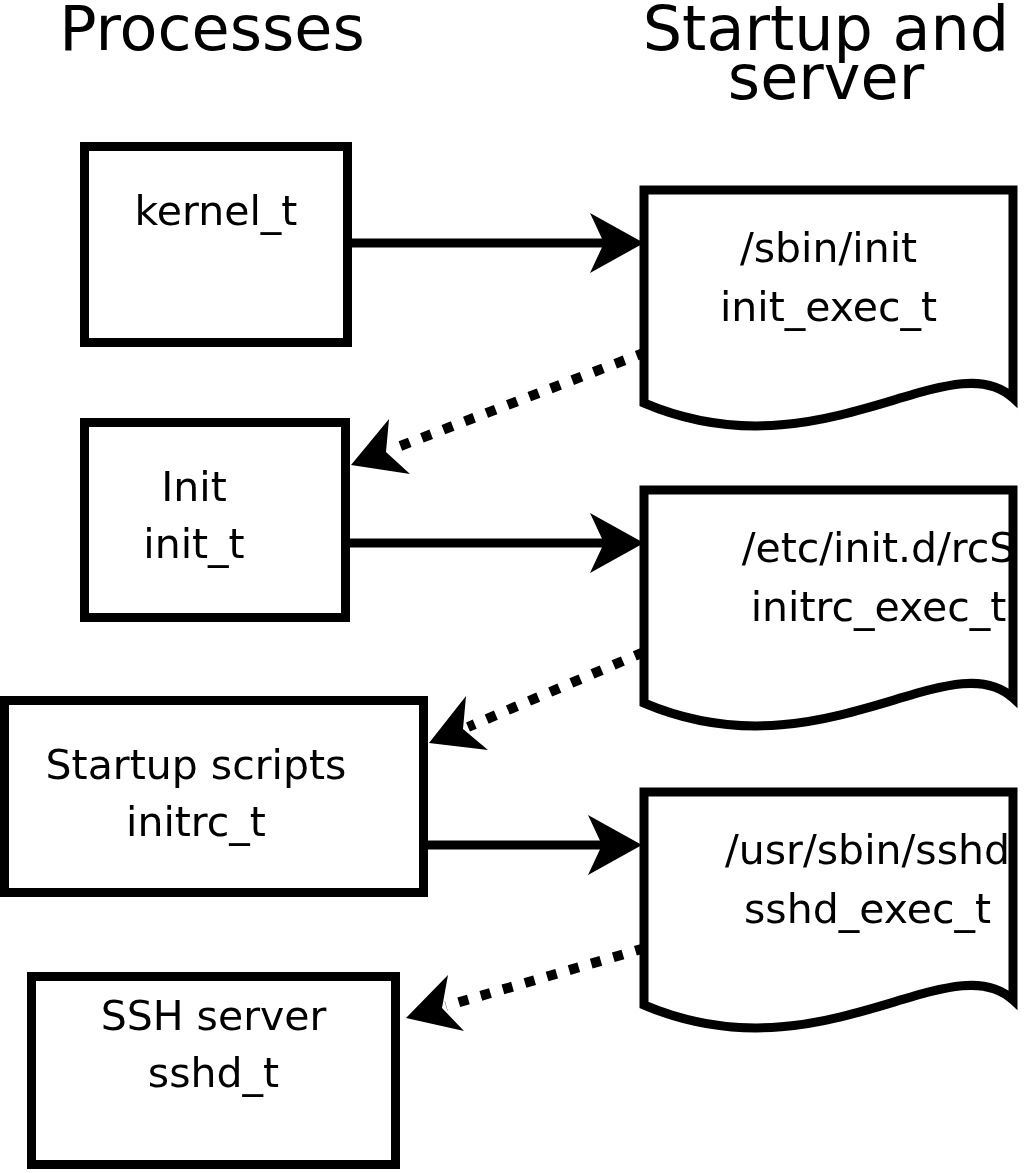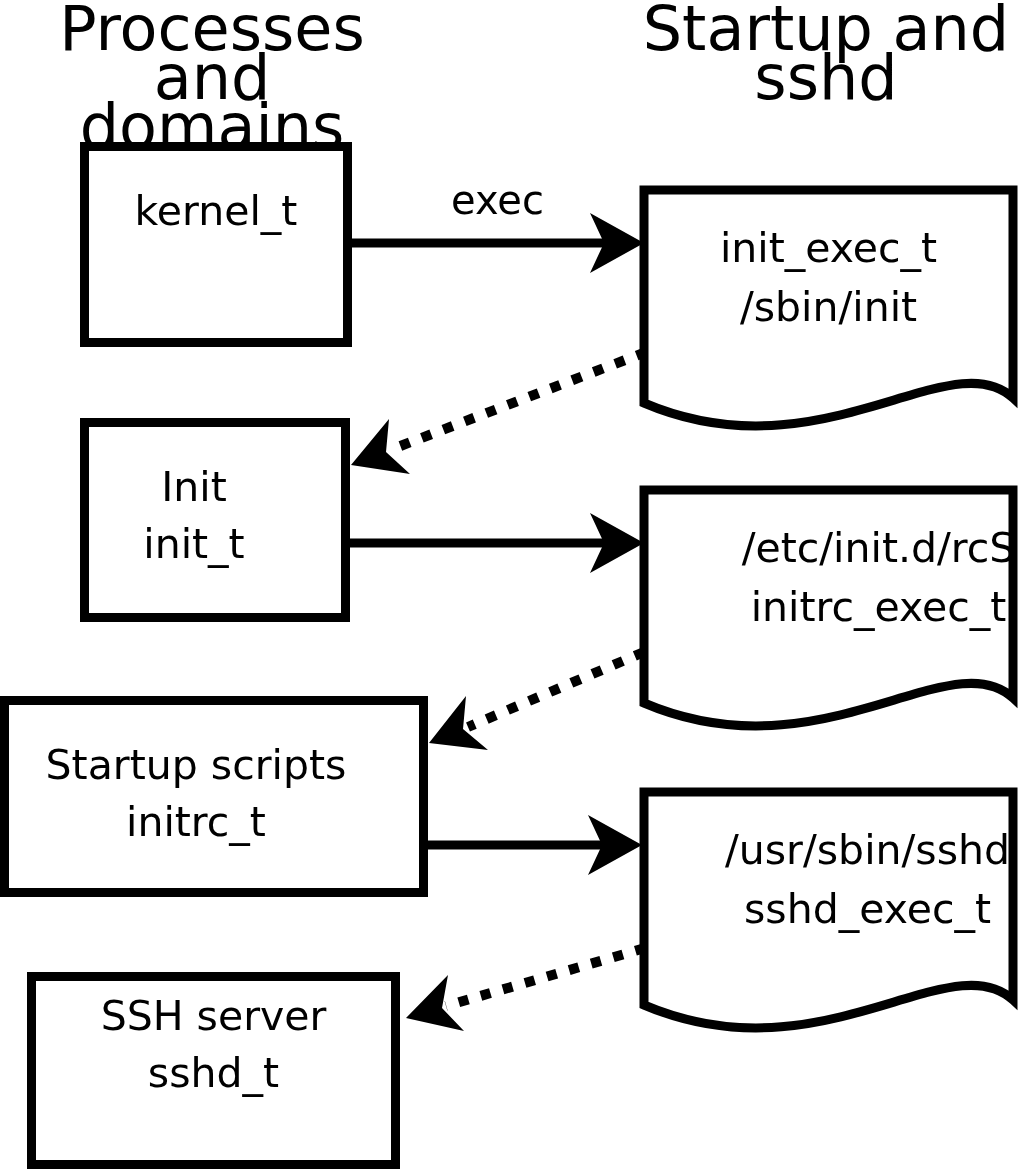--- a/index.html
+++ b/index.html
@@ -70,25 +70,24 @@
   .hdr-right   { left: 628px; top: 4px;   width: 396px; }
   .lbl-exec    { left: 430px; top: 178px; width: 135px; }
 </style>
 </head>
 <body>
 
 <div class="canvas">
 
   <div class="col-header hdr-left">
     <span class="hline">Processes</span>
-    <span class="hline">and domains</span>
   </div>
   <div class="col-header hdr-right">
     <span class="hline">Startup and</span>
-    <span class="hline">sshd</span>
+    <span class="hline">server</span>
   </div>
 
   <div class="proc-box box-kernel"></div>
   <div class="proc-box box-init"></div>
   <div class="proc-box box-initrc"></div>
   <div class="proc-box box-sshd"></div>
 
   <svg class="svg-layer" viewBox="0 0 1024 1173" xmlns="http://www.w3.org/2000/svg">
 
     <path d="M 644 190 L 1013 190 L 1013 398 C 950 340, 820 478, 644 403 Z" fill="#ffffff" stroke="#000000" stroke-width="9"></path>
@@ -115,41 +114,40 @@
     <g>
       <line x1="644" y1="652" x2="468" y2="727" stroke="#000000" stroke-width="10" stroke-dasharray="10 13"></line>
       <polygon points="429,743 466,696 463,729 488,750" fill="#000000"></polygon>
     </g>
     <g>
       <line x1="645" y1="948" x2="446" y2="1006" stroke="#000000" stroke-width="10" stroke-dasharray="10 13"></line>
       <polygon points="406,1018 448,975 442,1008 464,1031" fill="#000000"></polygon>
     </g>
   </svg>
 
-  <div class="edge-label lbl-exec">exec</div>
 
   <div class="node-text txt-kernel">
     <span class="tline">kernel_t</span>
   </div>
   <div class="node-text txt-init">
     <span class="tline">Init</span>
     <span class="tline">init_t</span>
   </div>
   <div class="node-text txt-initrc">
     <span class="tline">Startup scripts</span>
     <span class="tline">initrc_t</span>
   </div>
   <div class="node-text txt-sshd">
     <span class="tline">SSH server</span>
     <span class="tline">sshd_t</span>
   </div>
 
   <div class="node-text doc-text txt-doc1">
+    <span class="tline">/sbin/init</span>
     <span class="tline">init_exec_t</span>
-    <span class="tline">/sbin/init</span>
   </div>
   <div class="node-text doc-text txt-doc2">
     <span class="tline">/etc/init.d/rcS</span>
     <span class="tline">initrc_exec_t</span>
   </div>
   <div class="node-text doc-text txt-doc3">
     <span class="tline">/usr/sbin/sshd</span>
     <span class="tline">sshd_exec_t</span>
   </div>
 

